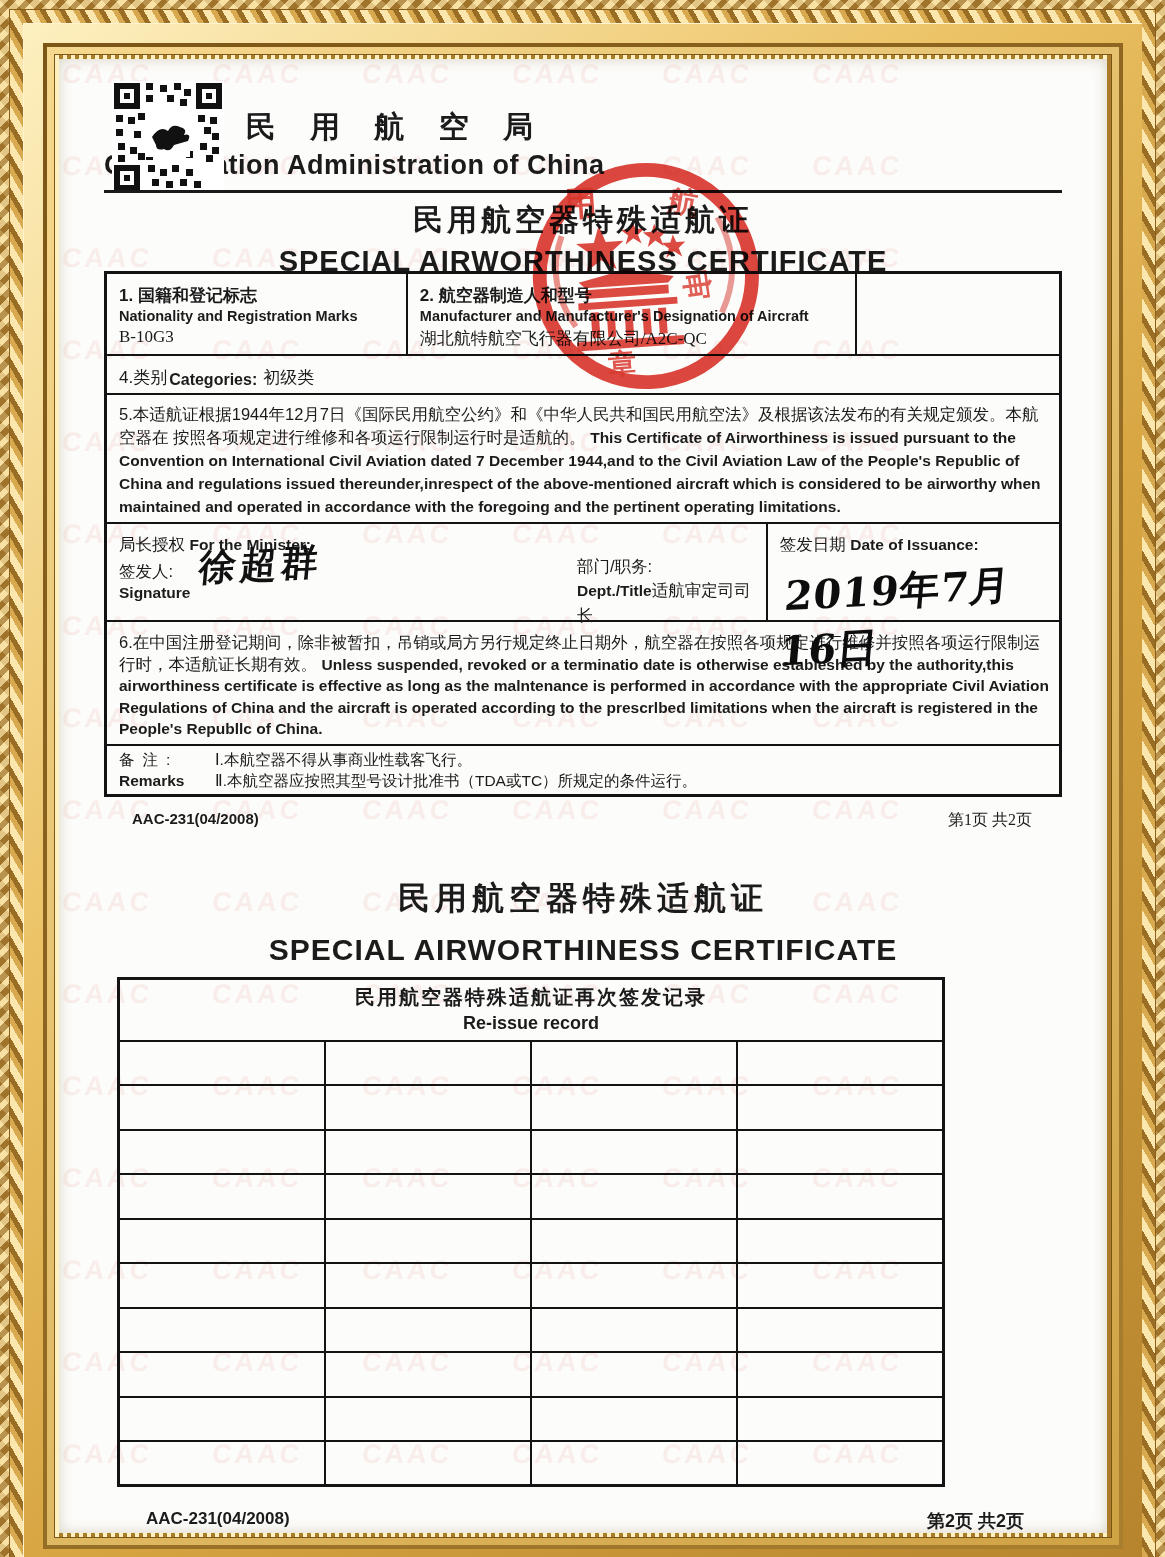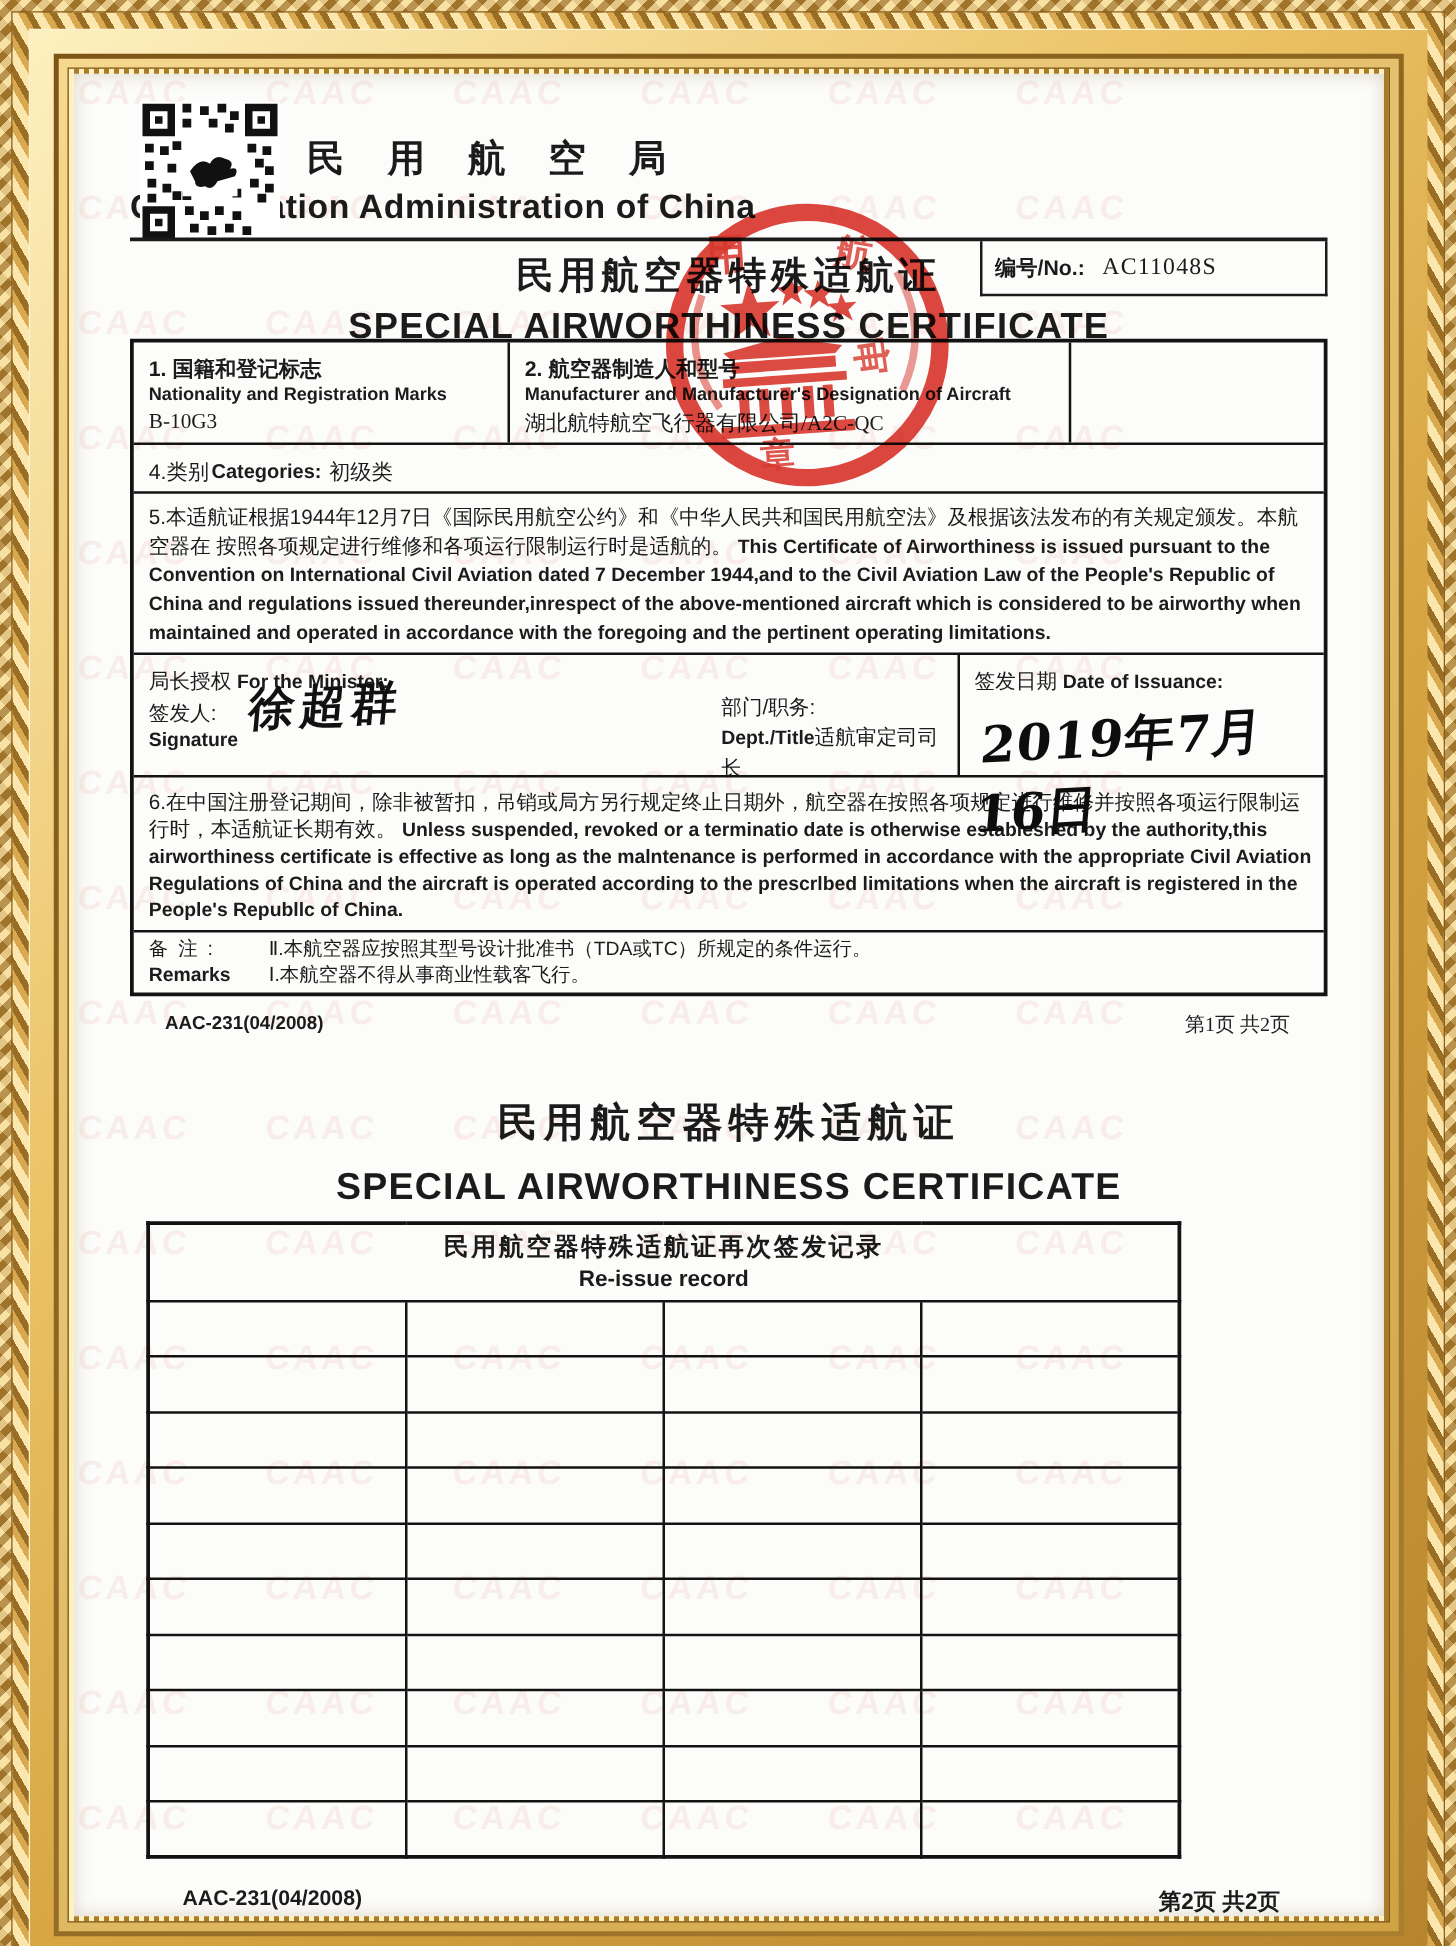--- a/index.html
+++ b/index.html
@@ -44,21 +44,21 @@
   .row:first-child{border-top:none;}
   .cell{padding:10px 10px 4px 12px;}
   .rowA{min-height:77px;}
   .cA1{width:31.6%;border-right:2px solid #131313;}
   .cA2{width:47.2%;border-right:2px solid #131313;}
   .cA3{width:21.2%;}
   .lab-cn{font-size:17px;font-weight:600;}
   .lab-en{font-size:14.5px;font-weight:bold;line-height:19px;}
   .lab-val{font-size:17px;font-family:"Liberation Serif","DejaVu Serif",serif;margin-top:1px;}
   .rowB{min-height:31px;}
-  .rowB .cell{display:flex;align-items:center;font-size:17px;}
+  .rowB .cell{display:flex;align-items:flex-end;font-size:17px;}
   .rowB .cat-en{font-weight:bold;margin:0 6px 0 2px;font-size:16px;}
   .clause{font-size:16.5px;line-height:23px;}
   .clause .en{font-weight:bold;font-size:15.5px;font-family:"Liberation Sans",sans-serif;}
   .rowC{min-height:104px;}
   .rowC .cell{padding-top:8px;}
   .rowD{min-height:98px;}
   .cD1{width:69.4%;border-right:2px solid #131313;position:relative;}
   .cD2{width:30.6%;position:relative;}
   .minister{font-size:16.5px;}
   .minister .en{font-weight:bold;font-size:15.5px;}
@@ -274,24 +274,20 @@
       <rect x="34" y="36" width="44" height="40" fill="#fff"></rect>
       <path fill="#111" d="M40 56 q8 -12 16 -6 q4 -8 12 -4 q8 2 4 8 q8 -2 4 6 l-14 4 q-4 8 -10 4 q-8 2 -8 -4 z"></path>
     </svg>
 
     <div class="hdr">
       <div class="agency-cn">中 国 民 用 航 空 局</div>
       <div class="agency-en">Civil Aviation Administration of China</div>
     </div>
 
     <div class="no-row">
-      <div class="no-box">
-        <span class="lbl">编号/No.:</span>
-        <span class="val">AC11048S</span>
-      </div>
       <div class="p1-title-cn">民用航空器特殊适航证</div>
       <div class="p1-title-en">SPECIAL AIRWORTHINESS CERTIFICATE</div>
     </div>
 
     <div class="cert-table">
       <div class="row rowA">
         <div class="cell cA1">
           <div class="lab-cn">1. 国籍和登记标志</div>
           <div class="lab-en">Nationality and Registration Marks</div>
           <div class="lab-val">B-10G3</div>
@@ -347,22 +343,22 @@
           <span class="en">Unless suspended, revoked or a terminatio date is otherwise estableshed by the authority,this airworthiness certificate is effective as long as the malntenance is performed in accordance with the appropriate Civil Aviation Regulations of China and the aircraft is operated according to the prescrlbed limitations when the aircraft is registered in the People's Republlc of China.</span>
         </div>
       </div>
       <div class="row rowF">
         <div class="remarks">
           <div class="rem-lab">
             <div class="cn">备注:</div>
             <div class="en">Remarks</div>
           </div>
           <div class="rem-lines">
+            <div>Ⅰ.本航空器不得从事商业性载客飞行。</div>
             <div>Ⅱ.本航空器应按照其型号设计批准书（TDA或TC）所规定的条件运行。</div>
-            <div>Ⅰ.本航空器不得从事商业性载客飞行。</div>
           </div>
         </div>
       </div>
     </div>
 
     <div class="footer1">
       <div class="form-no">AAC-231(04/2008)</div>
       <div class="page-no">第1页 共2页</div>
     </div>
 

